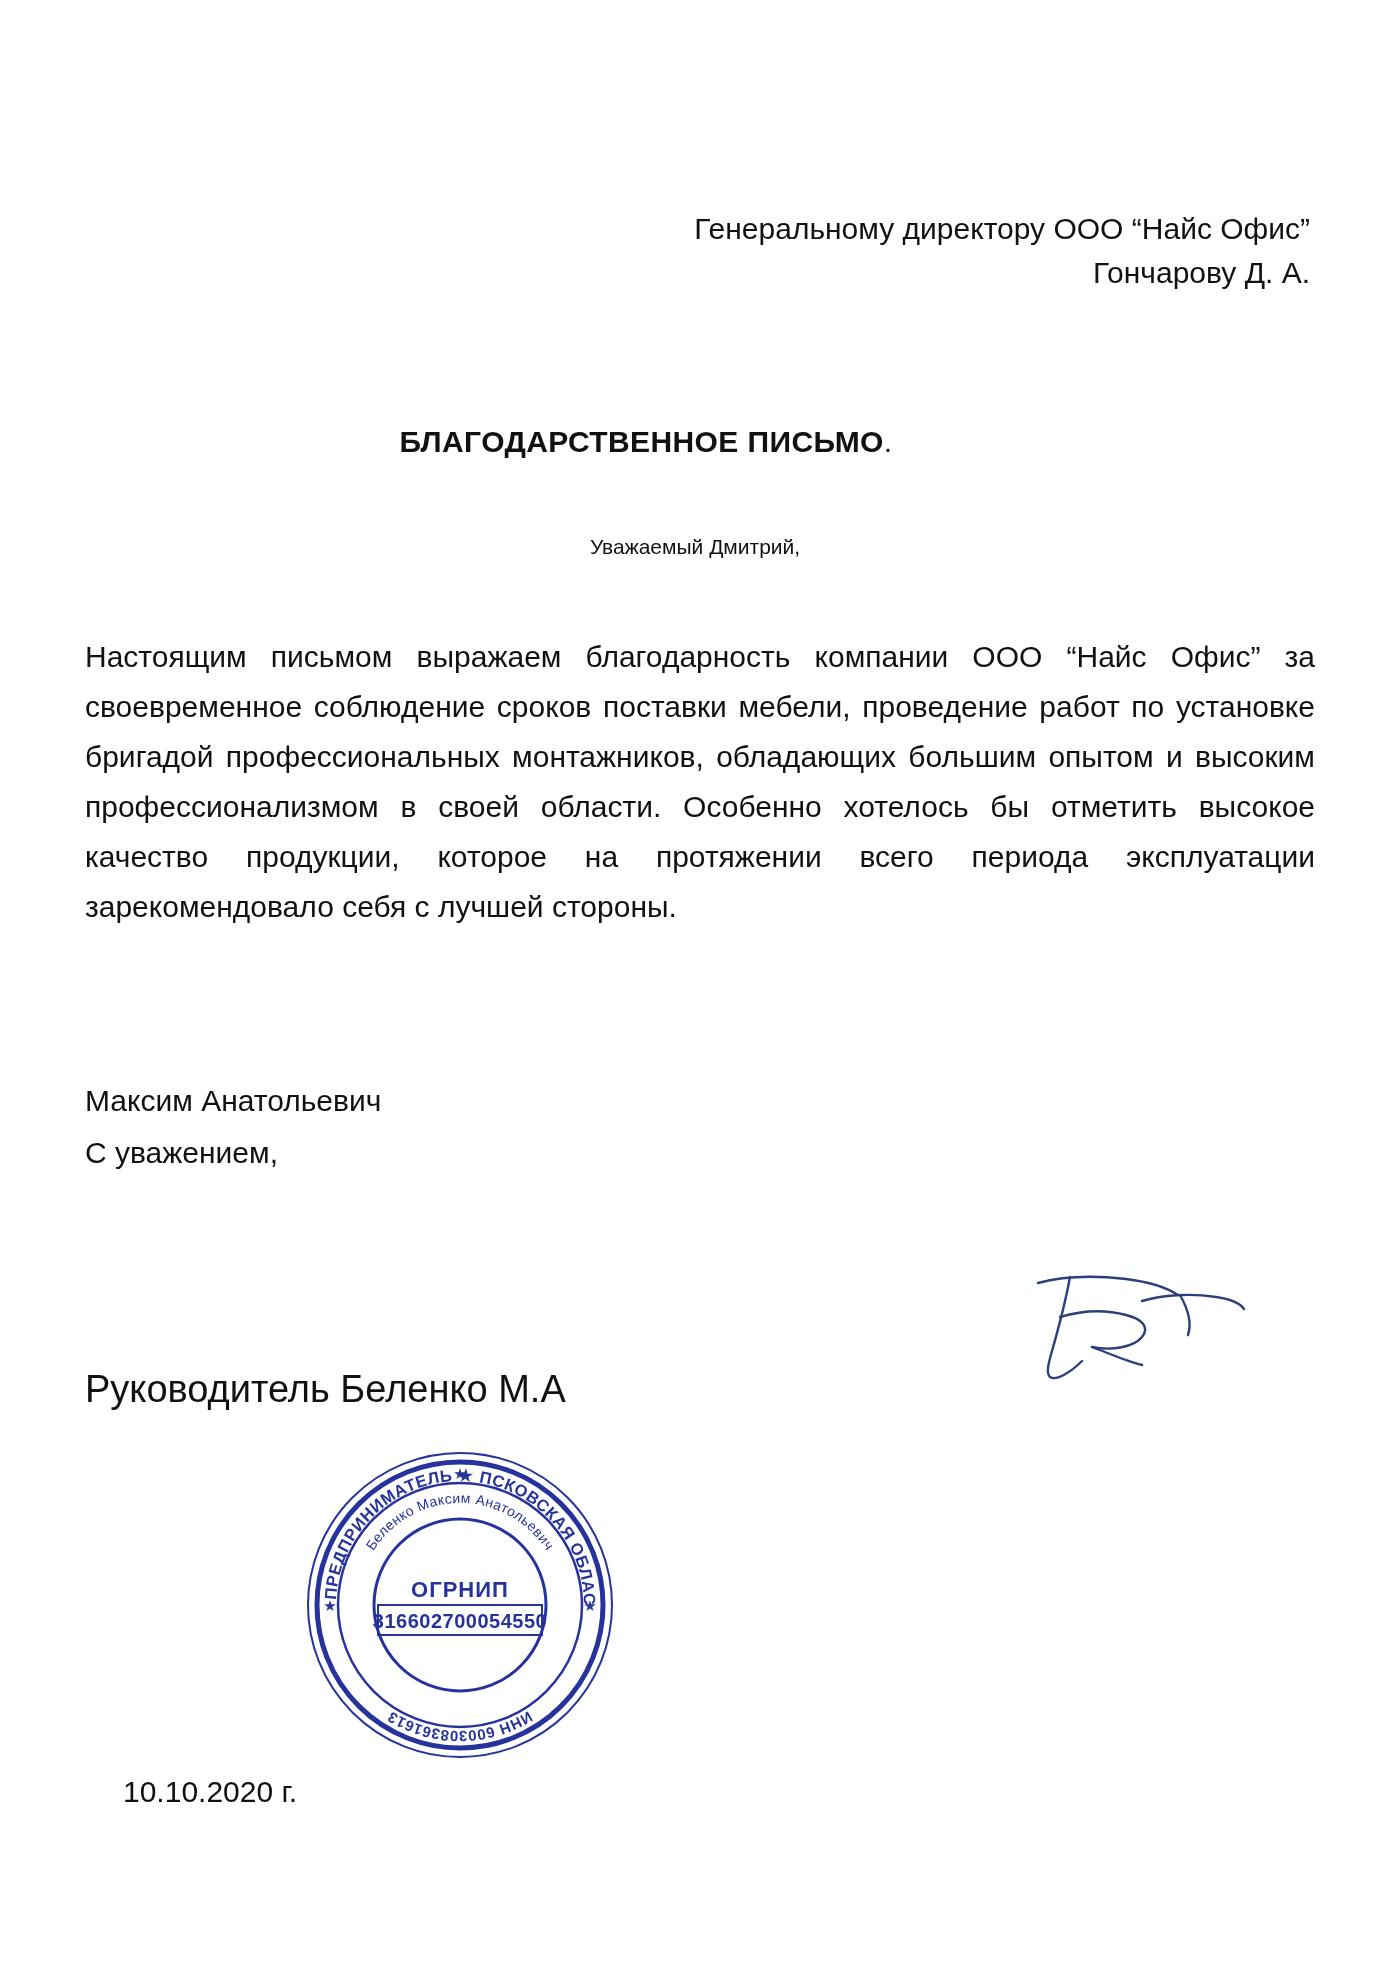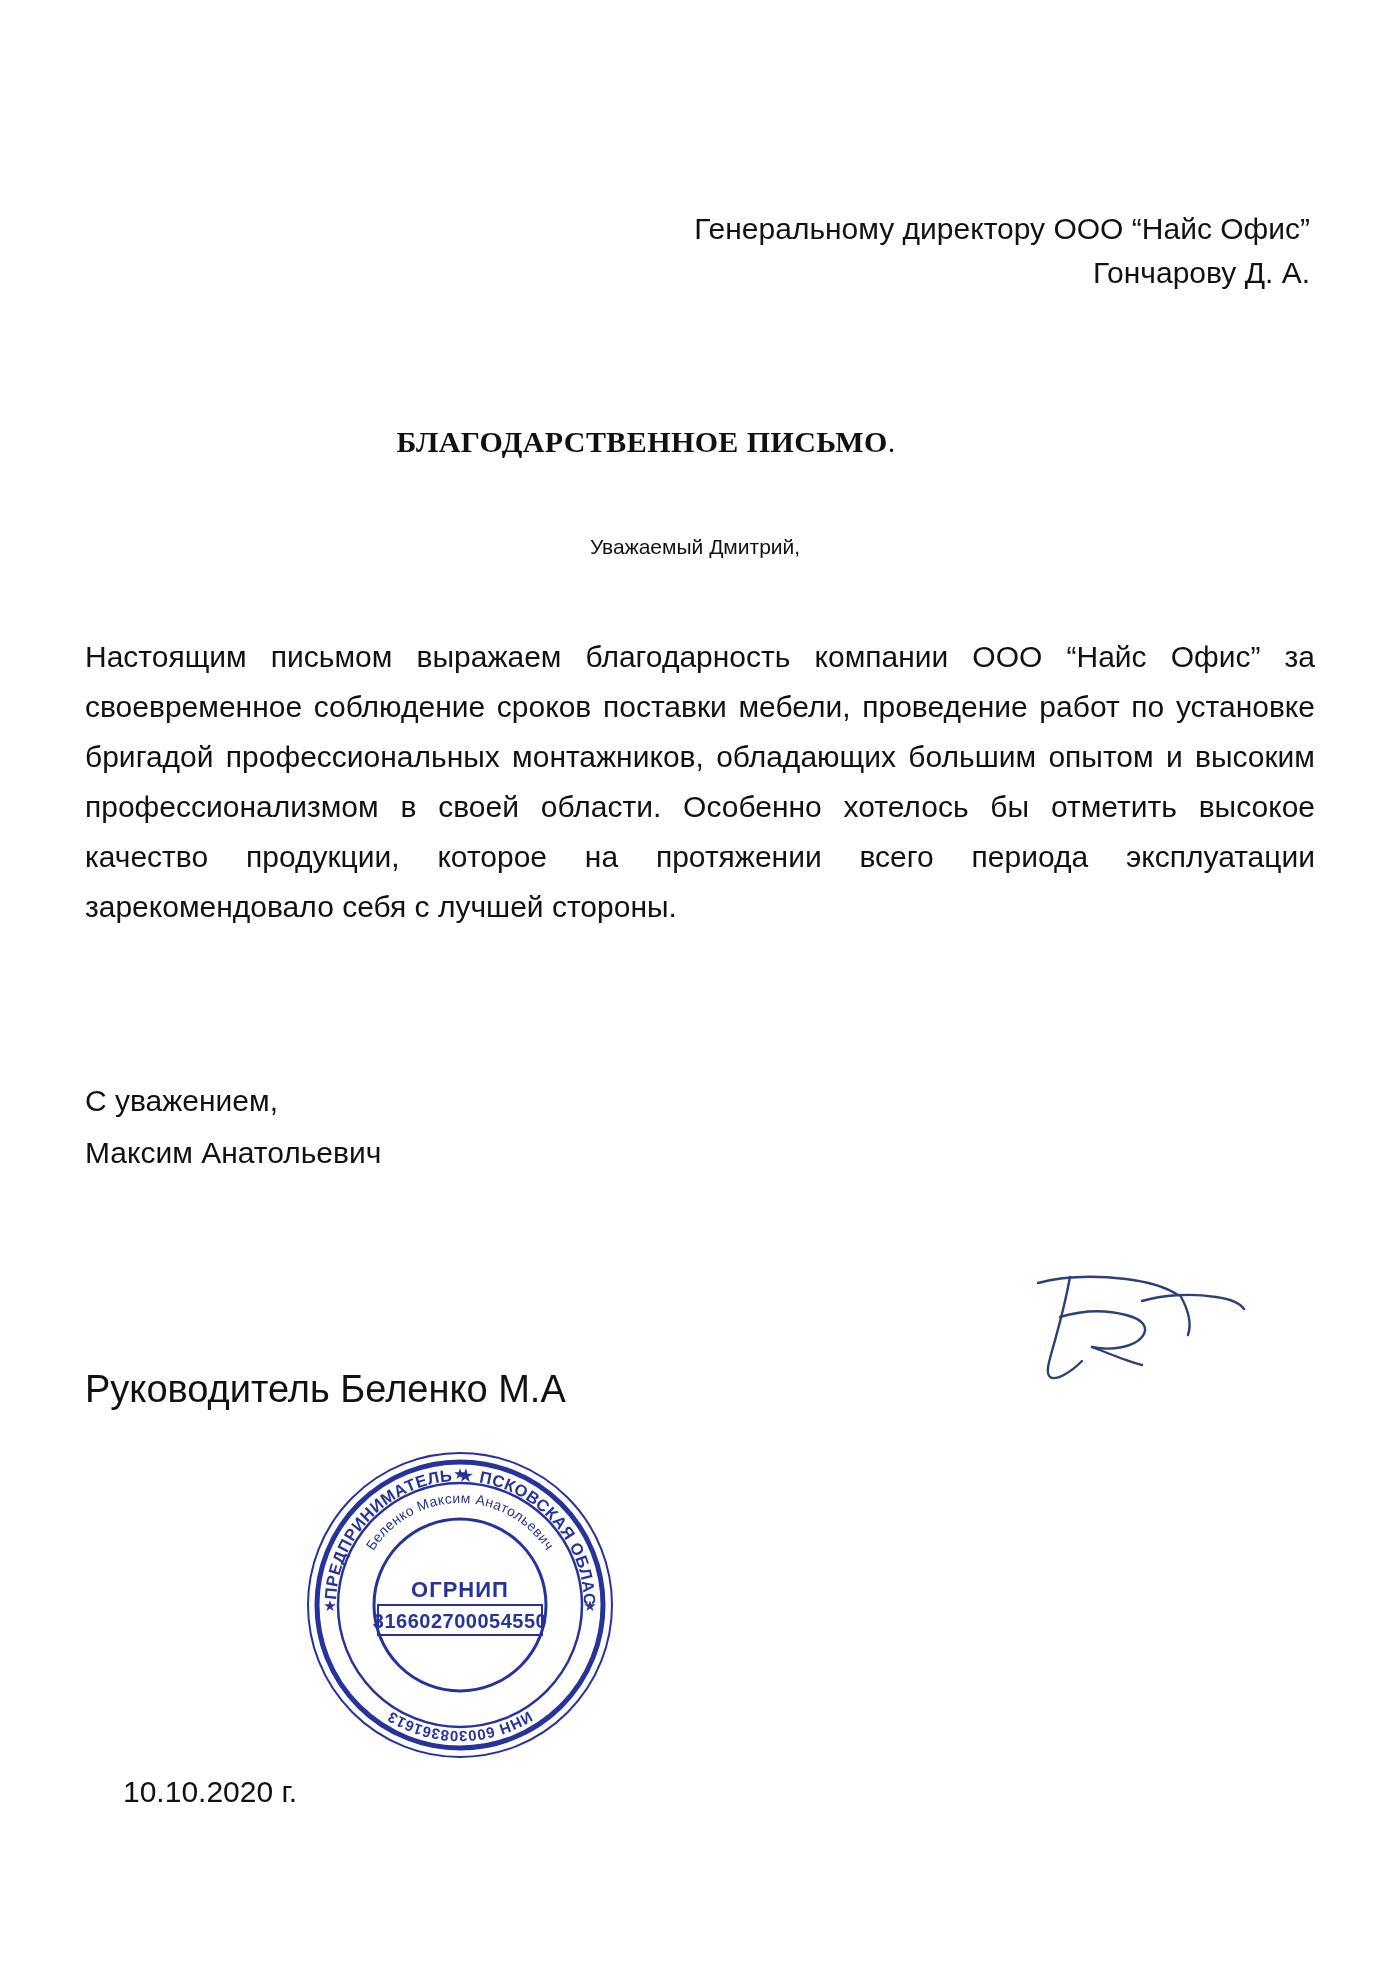--- a/index.html
+++ b/index.html
@@ -43,21 +43,20 @@
 
   
   .title-wrap {
     position: absolute;
     left: 0;
     top: 425px;
     width: 1252px;
     text-align: center;
     padding-left: 40px;
     box-sizing: border-box;
-    font-family: Liberation Serif, serif;
   }
   .title {
     font-size: 30px;
     font-weight: bold;
     letter-spacing: 0.4px;
     color: #111;
   }
   .title-dot {
     font-weight: normal;
   }
@@ -151,22 +150,22 @@
 
   <div class="title-wrap">
     <span class="title">БЛАГОДАРСТВЕННОЕ ПИСЬМО</span><span class="title title-dot">.</span>
   </div>
 
   <div class="salutation">Уважаемый Дмитрий,</div>
 
   <div class="body-text">Настоящим письмом выражаем благодарность компании ООО “Найс Офис” за своевременное соблюдение сроков поставки мебели, проведение работ по установке бригадой профессиональных монтажников, обладающих большим опытом и высоким профессионализмом в своей области. Особенно хотелось бы отметить высокое качество продукции, которое на протяжении всего периода эксплуатации зарекомендовало себя с лучшей стороны.</div>
 
   <div class="closing">
+    <div>Максим Анатольевич</div>
     <div>С уважением,</div>
-    <div>Максим Анатольевич</div>
   </div>
 
   <div class="signer">Руководитель Беленко М.А</div>
 
   <div class="signature">
     <svg viewBox="0 0 220 120" width="220" height="120" aria-hidden="true">
       <g fill="none" stroke="#2b3f7a" stroke-width="2.4" stroke-linecap="round">
         <path d="M8 18 C30 12, 62 10, 96 14 C120 17, 136 22, 148 30"></path>
         <path d="M40 12 C36 34, 30 58, 22 86 C18 100, 16 108, 20 112 C26 116, 40 108, 52 96"></path>
         <path d="M30 52 C50 46, 74 44, 96 50 C112 54, 120 62, 112 72 C104 82, 82 86, 62 82"></path>

